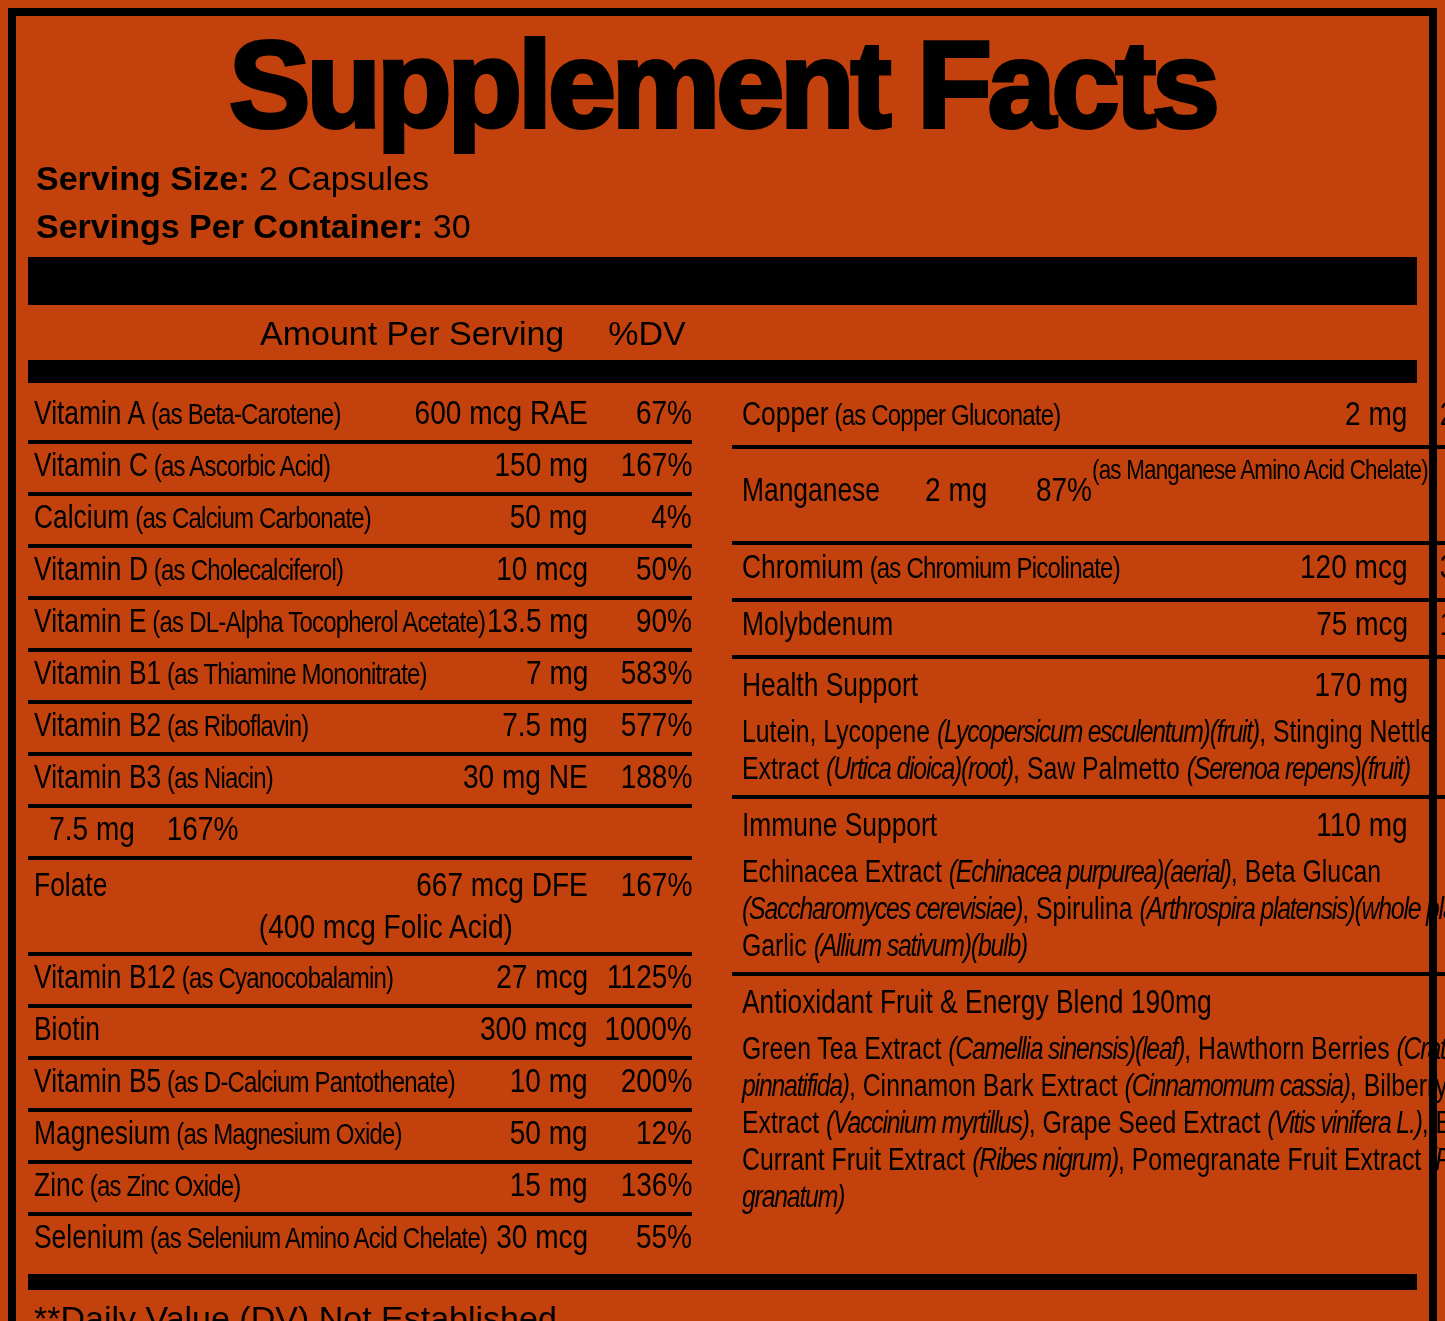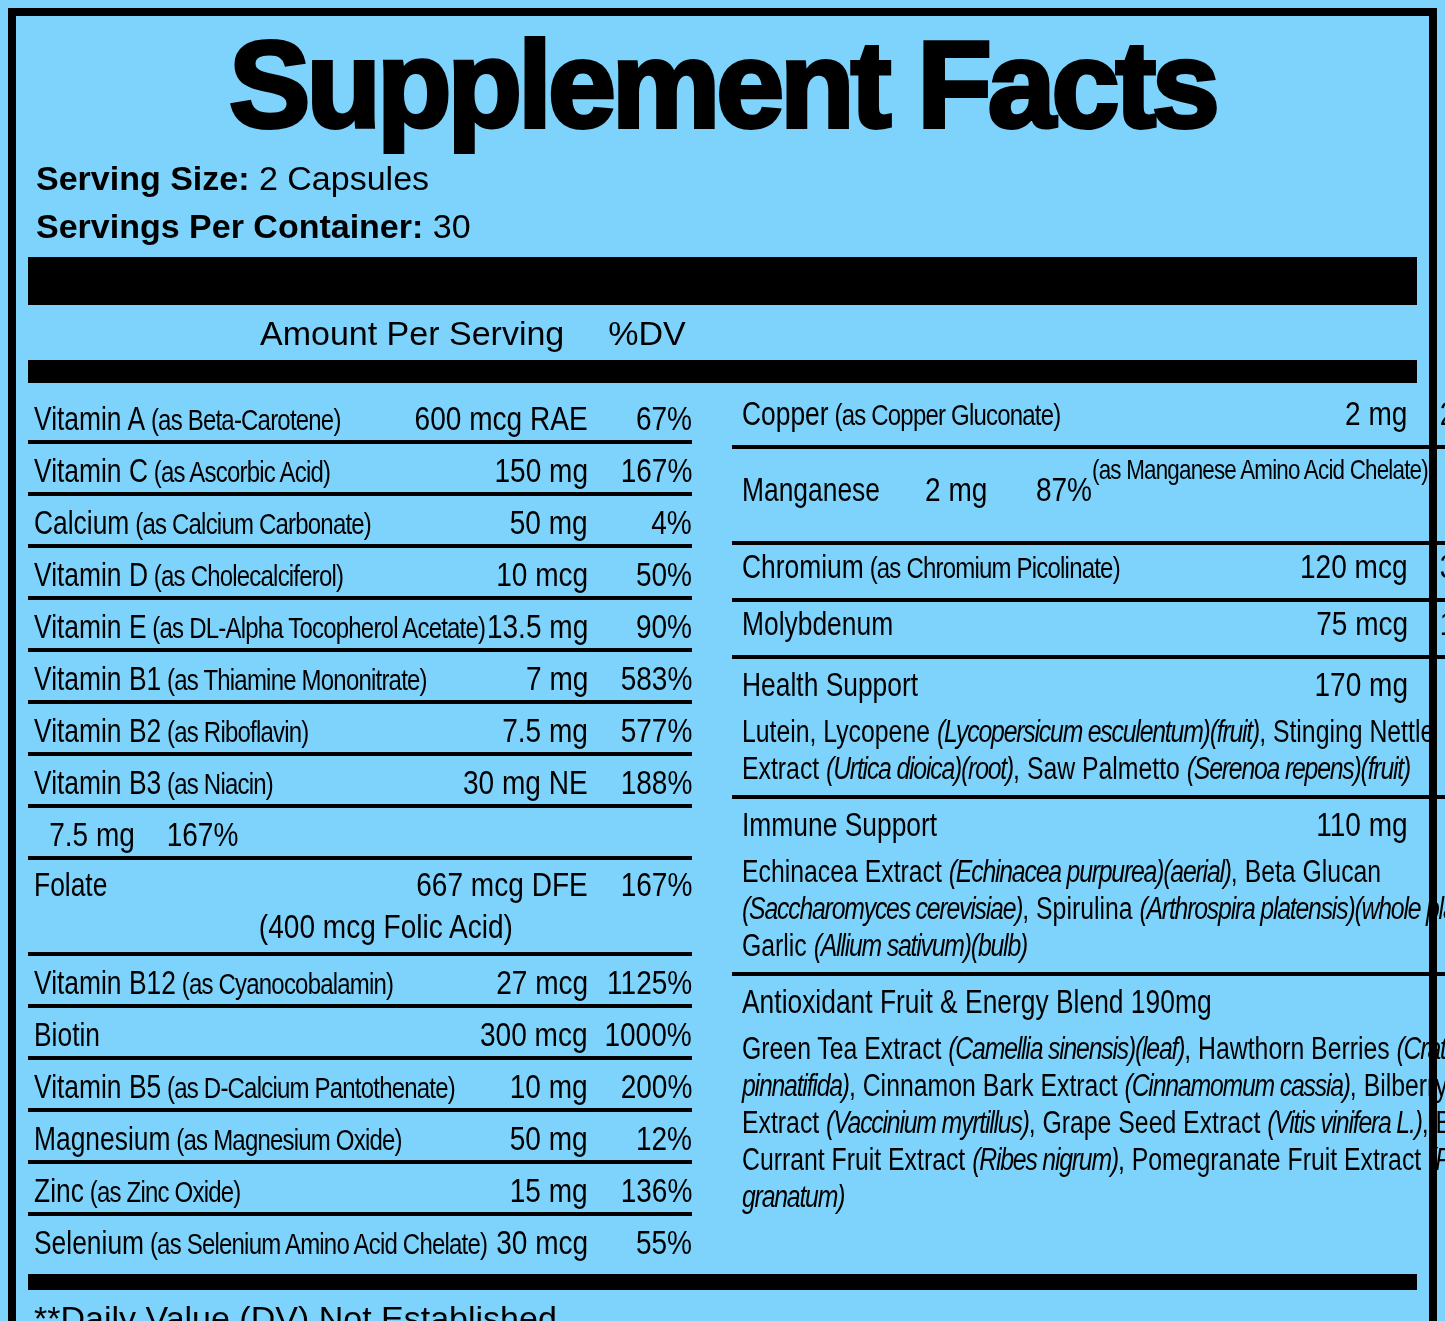--- a/index.html
+++ b/index.html
@@ -1,32 +1,32 @@
 <!DOCTYPE html>
 <html><head>
 <meta charset="utf-8">
 <style>
   html,body{margin:0;padding:0;background:#fff}
-  .label{position:relative;width:1445px;height:1321px;background:#7dd3fc;color:#000;
+  .label{position:relative;width:1445px;height:1321px;background:#c2410c;color:#000;
          font-family:"Liberation Sans","DejaVu Sans",sans-serif;overflow:hidden}
   .box{box-sizing:border-box;margin:8px 8px 0 8px;border:8px solid #000;padding:0 12px 10px 12px}
   .title{margin:12px 0 0 0;text-align:center;font-size:122px;font-weight:bold;line-height:.95;
          letter-spacing:-4px;-webkit-text-stroke:4px #000}
   .serving{margin:10px 0 0 8px;font-size:34px;line-height:48px}
   .serving b{font-weight:bold}
   .bar{background:#000;margin-top:7px}
   .bar1{height:48px}
   .bar2{height:23px}
   .bar3{height:16px;margin-top:10px}
   .thead{display:flex;gap:44px;font-size:34px;font-weight:normal;margin:9px 0 7px 232px}
   .table{display:flex;margin-top:9px;min-height:872px;align-items:stretch}
   .colL{width:664px;display:flex;flex-direction:column}
   .vdiv{width:5px;background:#000;margin:0 18px 0 22px}
   .colR{flex:1;display:flex;flex-direction:column}
-  .lrow{flex:1 1 0;min-height:48px;display:flex;align-items:flex-end;border-bottom:4px solid #000;
+  .lrow{flex:1 1 0;min-height:48px;display:flex;align-items:flex-start;border-bottom:4px solid #000;
         padding:2px 0 2px 6px;box-sizing:border-box}
   .lrow.dbl{flex:2 1 0;flex-direction:column;align-items:center;justify-content:center}
   .colL > :last-child, .colR > :last-child{border-bottom:none}
   .rrow{min-height:54px;display:flex;align-items:center;border-bottom:4px solid #000;
         padding:3px 0 12px 10px;box-sizing:border-box}
   .rrow.dbl{flex-direction:row;align-items:stretch;justify-content:center;min-height:96px}
   .line1{display:flex;align-items:center;width:100%}
   .line2L{font-size:28px;letter-spacing:-1px;margin-top:2px}
   .line2R{text-align:right;font-size:33px;margin-top:4px}
   .nm{flex:1 1 0;min-width:0;font-size:33px;white-space:nowrap}

